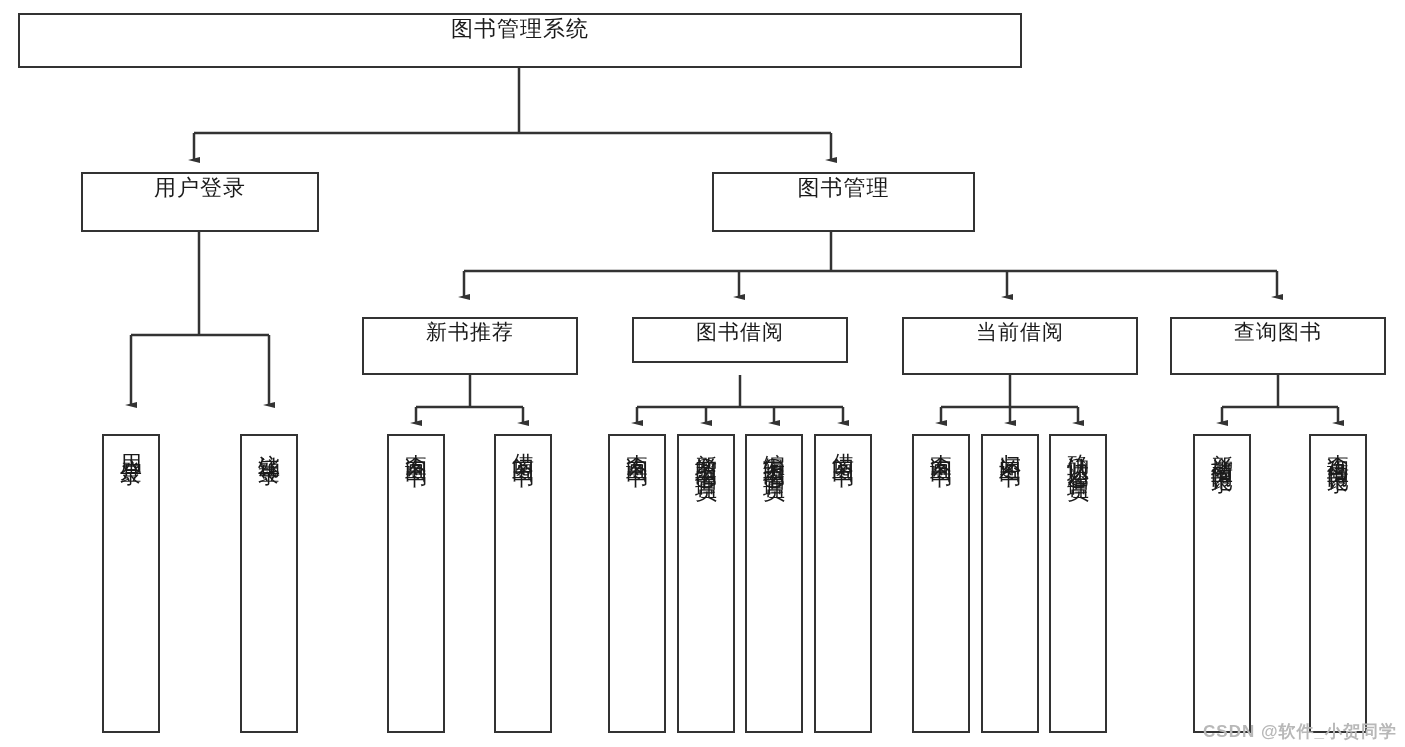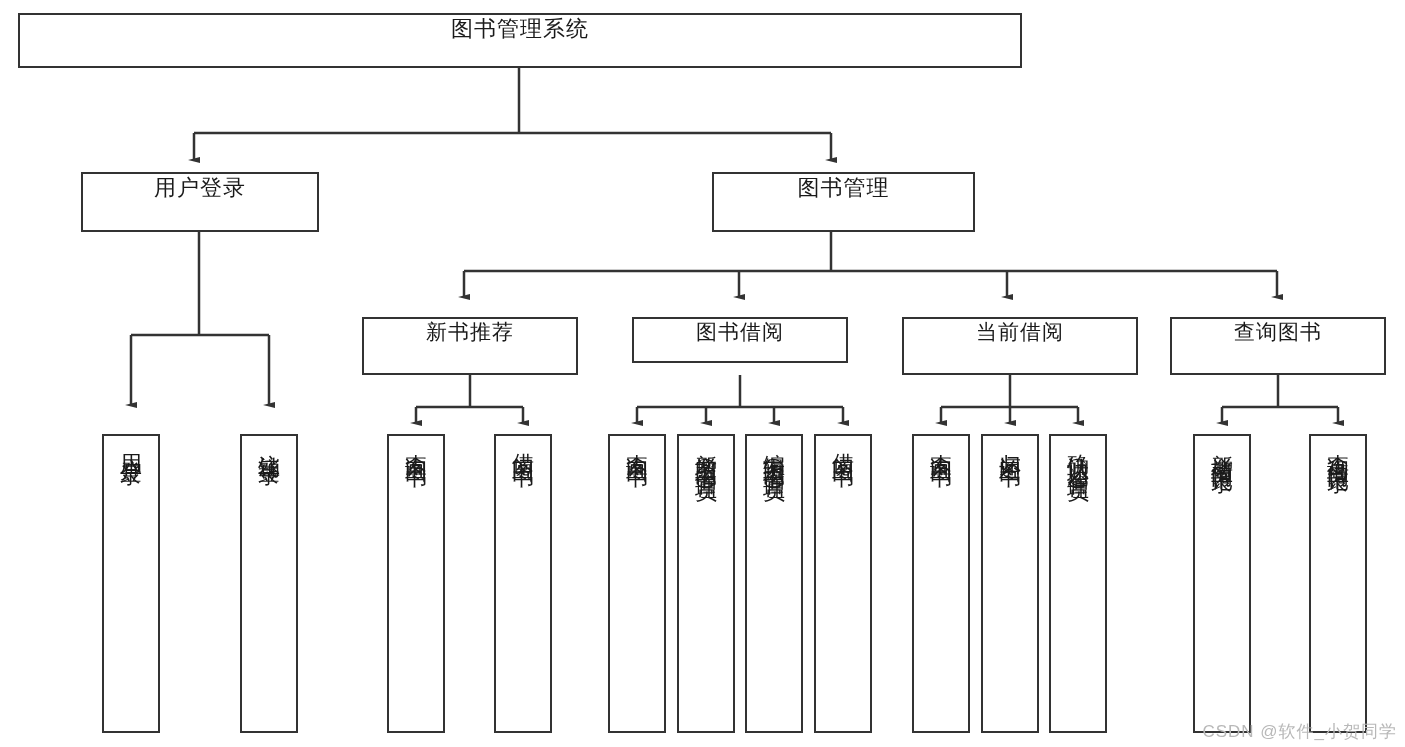--- a/index.html
+++ b/index.html
@@ -58,20 +58,21 @@
   #watermark {
     position: absolute;
     right: 8px;
     bottom: 4px;
     font-size: 17px;
     color: #b8b8b8;
     letter-spacing: 1px;
     z-index: 5;
     user-select: none;
     white-space: nowrap;
+    font-weight: bold;
   }
 </style>
 </head>
 <body>
 
 <div id="canvas">
 
   <svg id="edges" viewBox="0 0 1405 747">
     <defs>
       <marker id="arrow" markerWidth="10" markerHeight="12" refX="3" refY="6" orient="auto" markerUnits="userSpaceOnUse">

